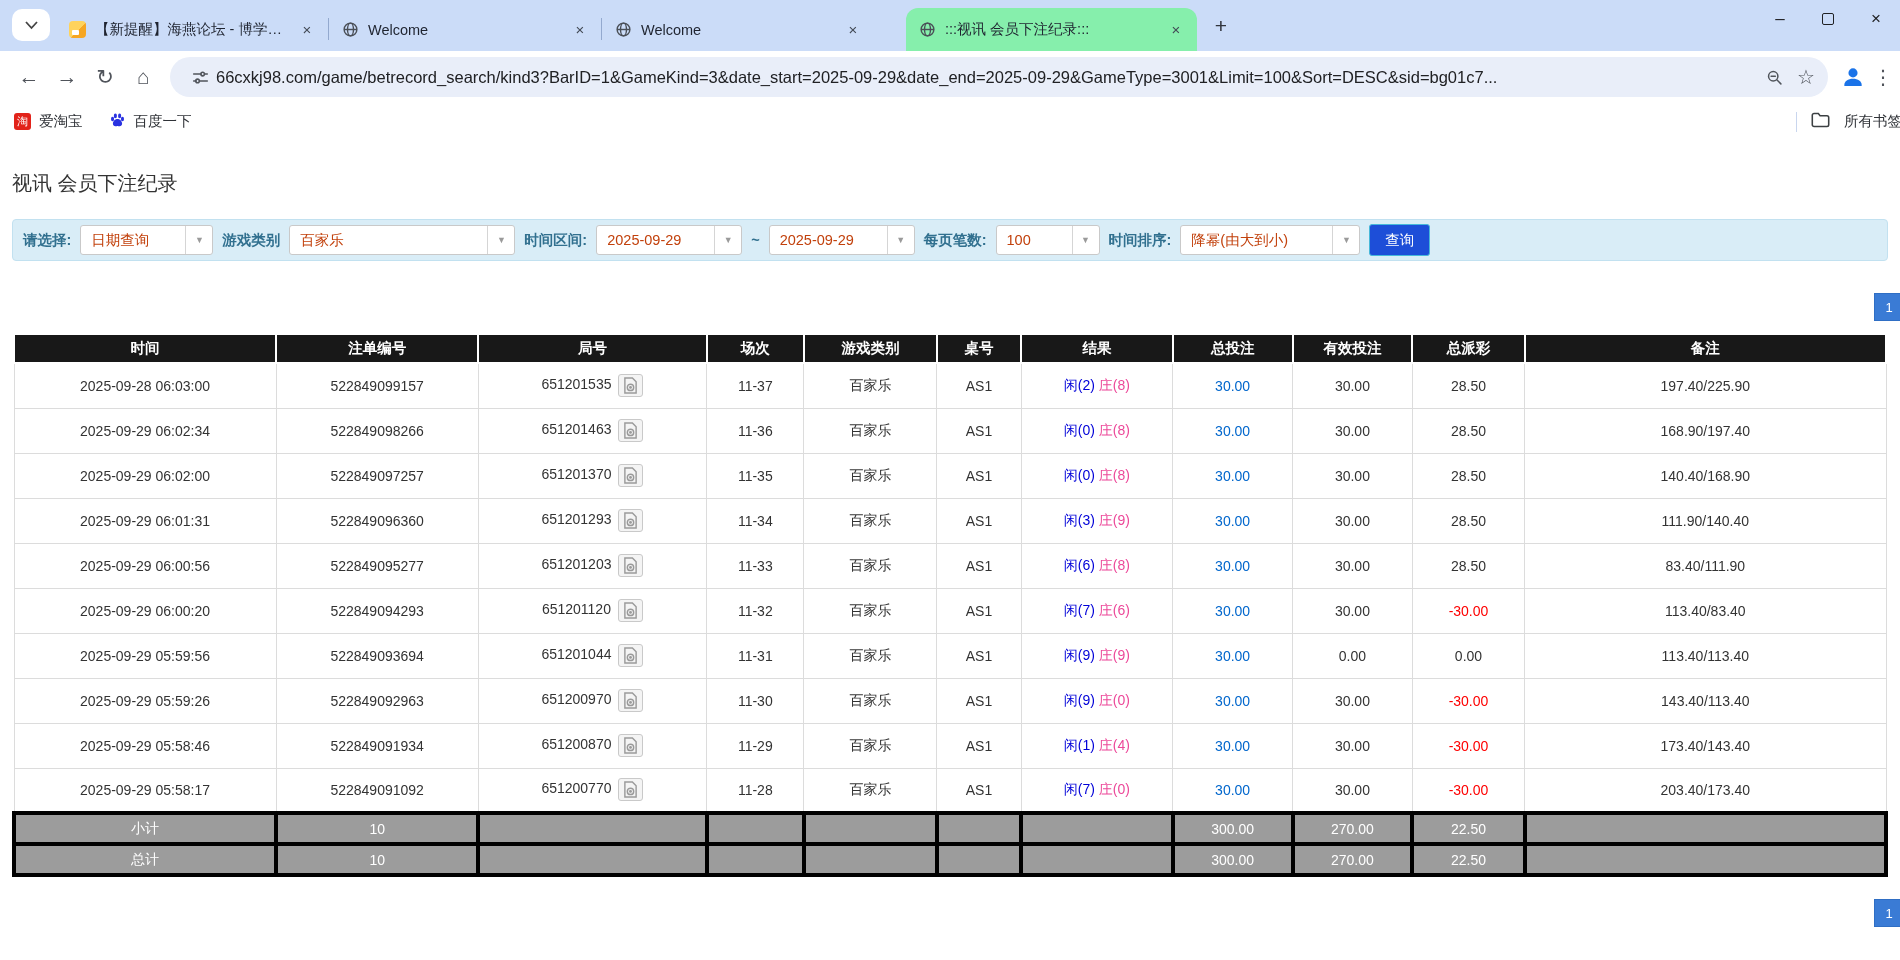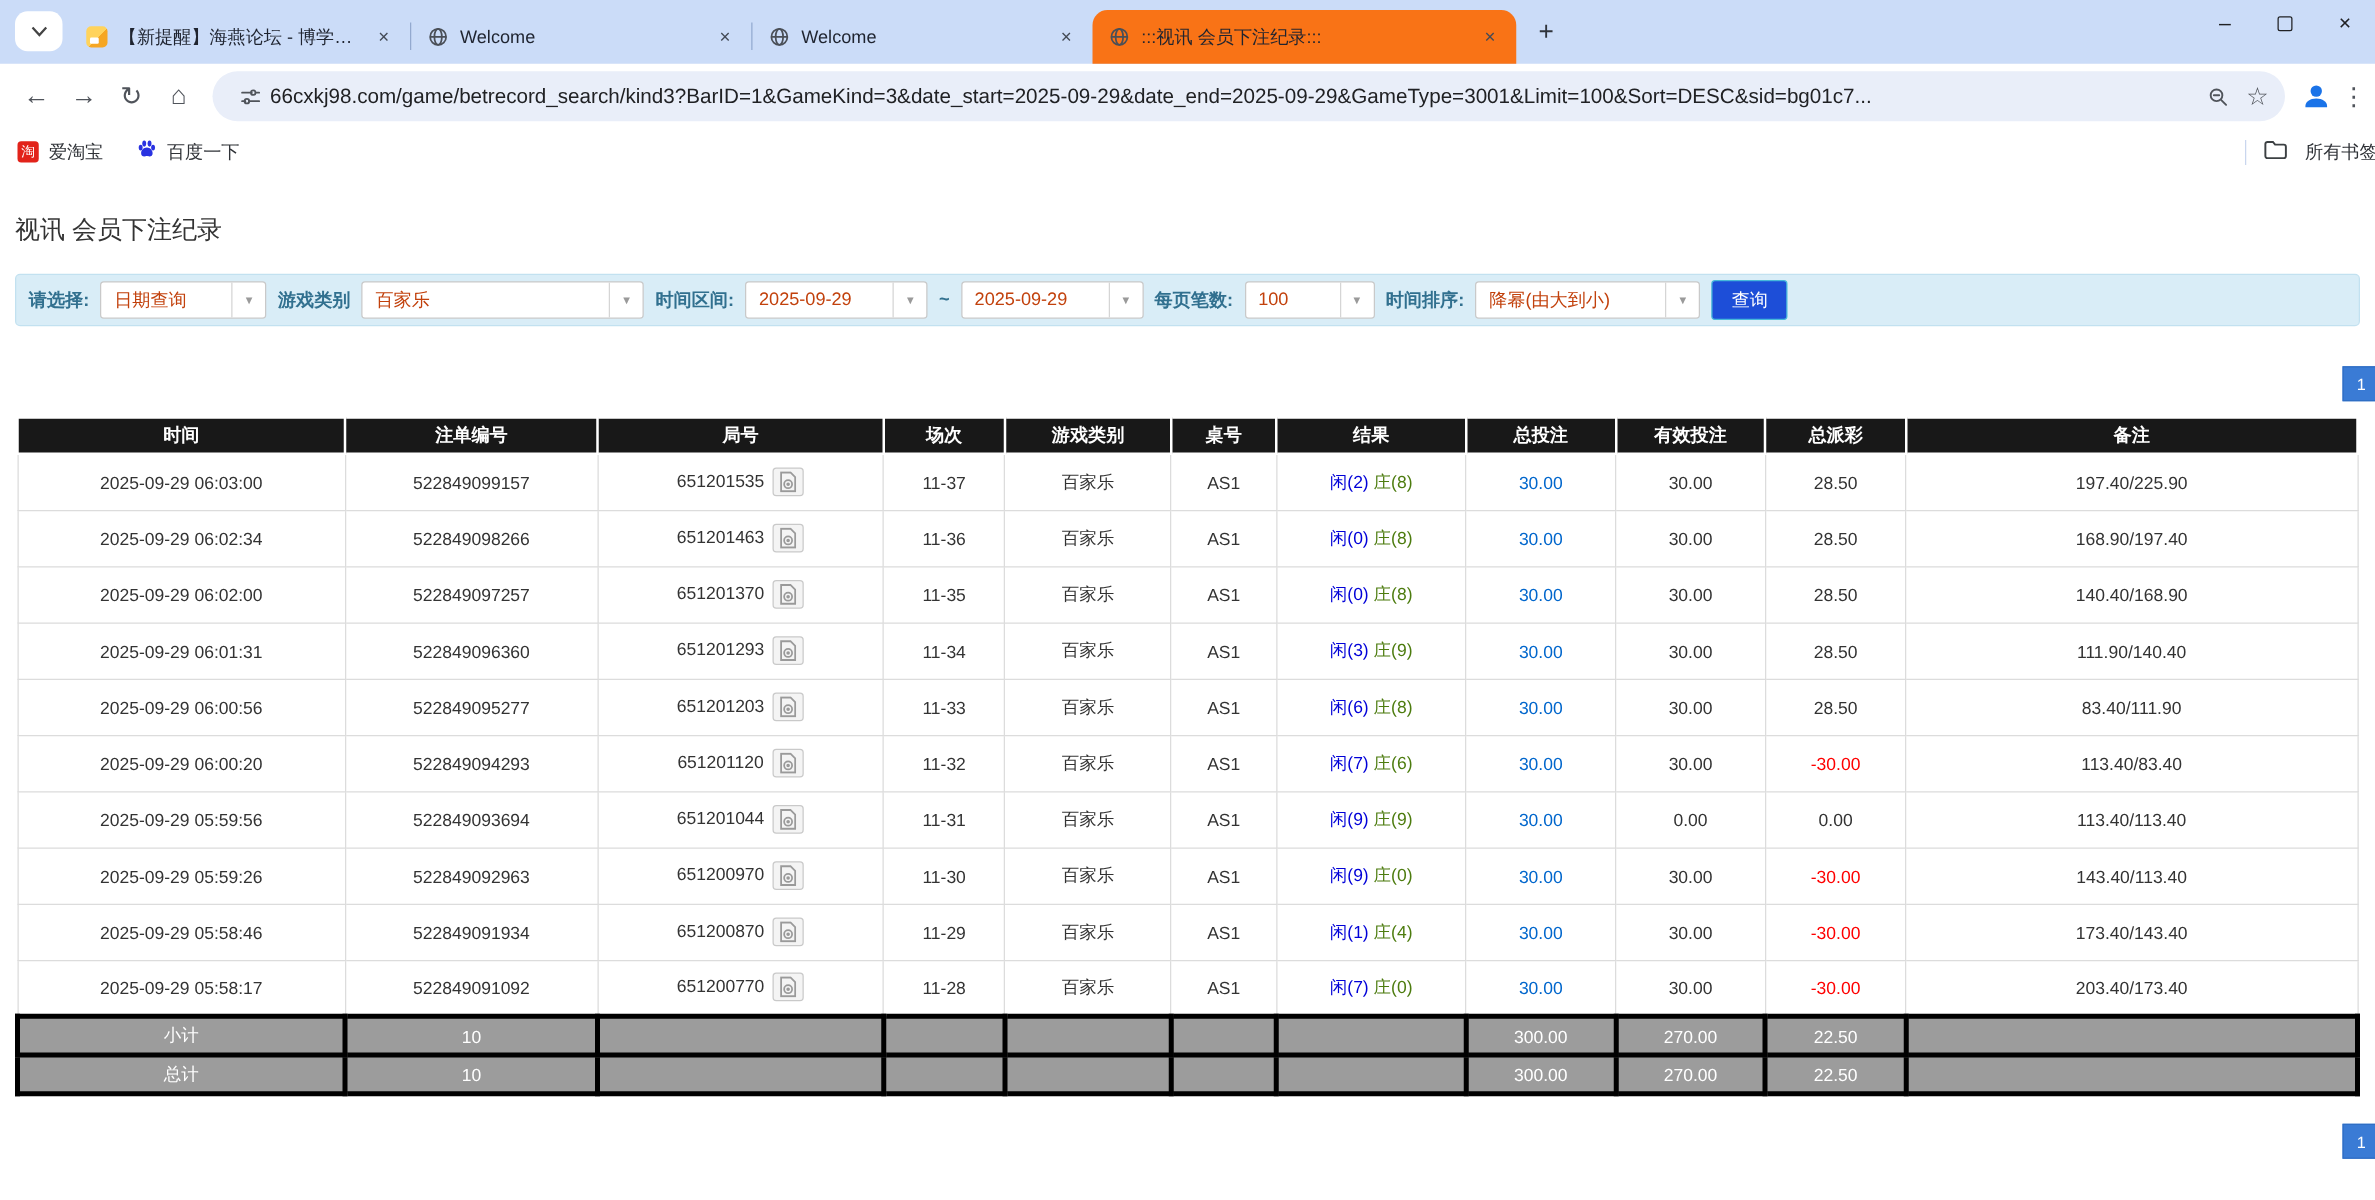--- a/index.html
+++ b/index.html
@@ -5,21 +5,21 @@
   * { margin:0; padding:0; box-sizing:border-box; }
   html,body { width:1900px; height:960px; overflow:hidden; background:#fff;
     font-family:"Liberation Sans","DejaVu Sans",sans-serif; }
 
   
   .tab-strip { height:51px; background:#cbdcf8; display:flex; align-items:flex-end; padding-left:10px; position:relative; }
   .tab-search-btn { width:38px; height:32px; background:#fff; border-radius:10px; margin:0 6px 10px 2px;
     display:flex; align-items:center; justify-content:center; color:#444; flex:none; cursor:pointer; }
   .tab { width:272px; height:43px; display:flex; align-items:center; padding:0 10px 0 12px; gap:9px;
     color:#1f2430; font-size:14.5px; position:relative; flex:none; cursor:pointer; }
-  .tab.active { background:#f97316; border-radius:12px 12px 0 0; width:339px; }
+  .tab.active { background:#86efac; border-radius:12px 12px 0 0; width:291px;margin-left:32px; }
   .tab .title { flex:1; white-space:nowrap; overflow:hidden; text-overflow:ellipsis; }
   .tab .close { width:22px; height:22px; border-radius:50%; display:flex; align-items:center; justify-content:center;
     font-size:15px; color:#434a56; flex:none; }
   .tab-sep { width:1px; height:22px; background:#93a9cf; margin-bottom:11px; flex:none; }
   .favicon { width:18px; height:18px; flex:none; display:flex; align-items:center; justify-content:center; }
   .fav-img { width:17px; height:17px; border-radius:4px; background:linear-gradient(135deg,#ffd35c 55%,#f6a623 55%); position:relative; }
   .fav-img::after { content:""; position:absolute; left:3px; bottom:3px; width:7px; height:5px; background:#fff; border-radius:1px; }
   .new-tab-btn { width:32px; height:32px; margin:0 0 9px 8px; border-radius:50%; display:flex; align-items:center;
     justify-content:center; font-size:21px; color:#30343c; cursor:pointer; }
   .window-controls { margin-left:auto; display:flex; align-self:flex-start; height:38px; }
@@ -71,21 +71,21 @@
   .pagi-box { position:absolute; right:-16px; top:0; width:30px; height:28px; background:#3a7bd5; color:#fff;
     font-size:13px; display:flex; align-items:center; justify-content:center; border:1px solid #2f6ec4; cursor:pointer; }
 
   table.bets { width:100%; border-collapse:collapse; text-align:center; font-size:14px; color:#333; }
   table.bets thead th { background:#181818; color:#fff; font-size:14.5px; font-weight:bold; height:29px; border:2px solid #fff; }
   table.bets tbody td { height:45px; border:1px solid #dcdcdc; background:#fff; }
   table.bets tfoot td { background:#9c9c9c; color:#fff; height:31px; border:4px solid #000000; font-size:14px; }
   .blue-link { color:#0066cc; cursor:pointer; }
   .neg { color:#fe0000; }
   .res-player { color:#0000d8; }
-  .res-banker { color:#4d7c0f; }
+  .res-banker { color:#ec4899; }
   .replay-btn { display:inline-flex; align-items:center; justify-content:center; width:25px; height:23px;
     border:1px solid #c9c9c9; border-radius:3px; background:#f4f4f4; margin-left:7px; vertical-align:middle; cursor:pointer; }
 </style>
 </head>
 <body>
 
 <div class="tab-strip">
   <div class="tab-search-btn">
     <svg width="13" height="9" viewBox="0 0 13 9">
         <path d="M1 1l5.5 6L12 1" stroke="#444" stroke-width="1.8" fill="none"></path>
@@ -282,21 +282,21 @@
         <th>桌号</th>
         <th>结果</th>
         <th>总投注</th>
         <th>有效投注</th>
         <th>总派彩</th>
         <th>备注</th>
       </tr>
     </thead>
     <tbody>
         <tr>
-    <td>2025-09-29 06:03:00</td>
+    <td>2025-09-28 06:03:00</td>
     <td>522849099157</td>
     <td>
       <span>651201535</span><span class="replay-btn">
               <svg width="15" height="17" viewBox="0 0 16 18" fill="none" stroke="#9a9a9a" stroke-width="1.5">
                 <path d="M2 1h8l4 4v12H2z"></path>
                 <circle cx="8" cy="11" r="3.4"></circle>
                 <circle cx="8" cy="11" r="0.8" fill="#9a9a9a"></circle>
               </svg>
             </span>
     </td>

